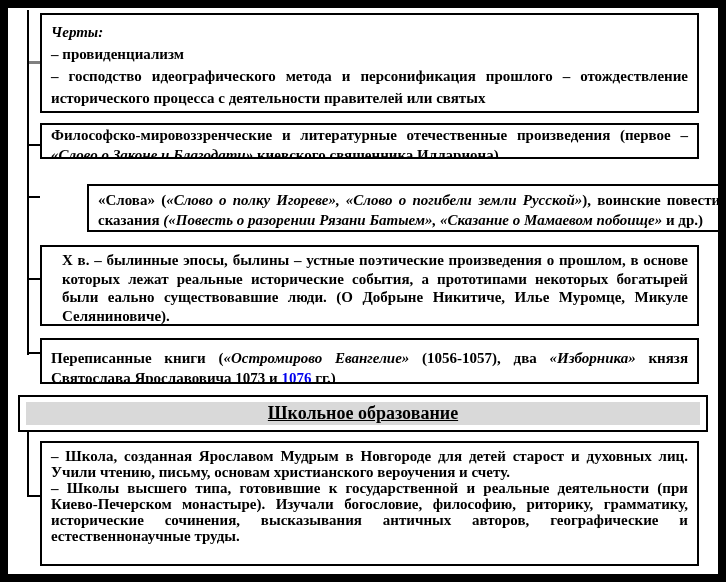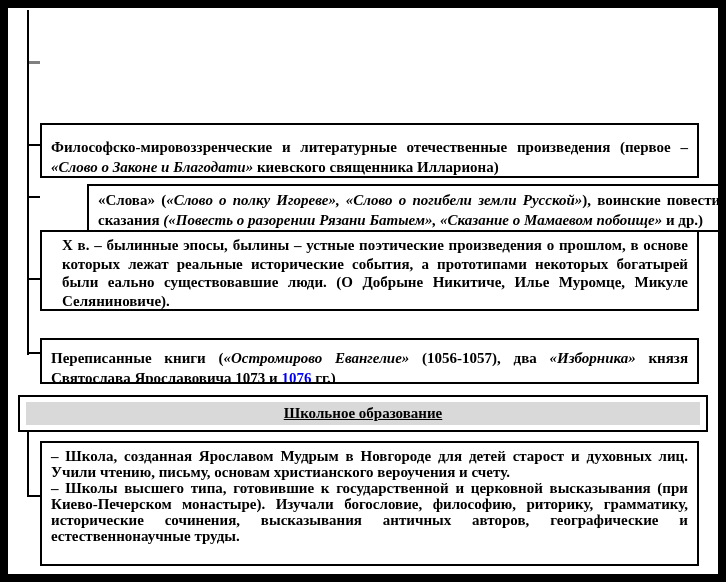--- a/index.html
+++ b/index.html
@@ -22,44 +22,49 @@
   .headerbox{
     position:absolute;left:18px;top:395px;width:690px;height:37px;
     box-sizing:border-box;border:2px solid #000;background:#fff;
     padding:5px 6px;
   }
   .headerband{
     background:#D9D9D9;width:100%;height:100%;
     display:flex;align-items:center;justify-content:center;
   }
   .headerband span{
-    font-weight:bold;font-size:15px;text-decoration:underline;
+    font-weight:bold;font-size:18px;text-decoration:underline;
   }
   #box-features{top:13px;height:100px;line-height:22px;padding-top:6px;}
-  #box-literature{top:123px;height:55px;line-height:20px;padding-top:12px;}
+  #box-literature{top:123px;height:36px;line-height:20px;padding-top:0;}
   #box-slova{top:184px;height:48px;line-height:20px;padding-top:4px;margin-left:47px;}
-  #box-byliny{top:230px;height:81px;line-height:18.5px;padding-top:4px;padding-left:20px;}
+  #box-byliny{top:245px;height:81px;line-height:18.5px;padding-top:4px;padding-left:20px;}
   #box-books{top:338px;height:46px;line-height:20px;padding-top:8px;}
   #box-schools{top:441px;height:125px;line-height:16px;padding-top:5px;}
 </style>
 </head>
 <body>
 
 <div class="canvas">
   <div class="frame"></div>
 
   <div class="line" style="left:27px;top:10px;width:2px;height:345px;"></div>
   <div class="line" style="left:29px;top:61px;width:11px;height:3px;background:#808080;"></div>
   <div class="line" style="left:29px;top:144px;width:11px;height:2px;"></div>
   <div class="line" style="left:29px;top:196px;width:11px;height:2px;"></div>
   <div class="line" style="left:29px;top:278px;width:11px;height:2px;"></div>
   <div class="line" style="left:29px;top:352px;width:11px;height:2px;"></div>
   <div class="line" style="left:27px;top:431px;width:2px;height:66px;"></div>
   <div class="line" style="left:29px;top:495px;width:11px;height:2px;"></div>
 
+  <div class="tbox" id="box-features">
+    <p><span class="it">Черты:</span></p>
+    <p>– провиденциализм</p>
+    <p>– господство идеографического метода и персонификация прошлого – отождествление исторического процесса с деятельности правителей или святых</p>
+  </div>
 
   <div class="tbox" id="box-literature">
     <p><span>Философско-мировоззренческие и литературные отечественные произведения (первое – </span><span class="it">«Слово о Законе и Благодати»</span><span> киевского священника Иллариона)</span></p>
   </div>
 
   <div class="tbox" id="box-slova">
     <p><span>«Слова» (</span><span class="it">«Слово о полку Игореве», «Слово о погибели земли Русской»</span><span>), воинские повести и сказания </span><span class="it">(«Повесть о разорении Рязани Батыем», «Сказание о Мамаевом побоище»</span><span> и др.)</span></p>
   </div>
 
   <div class="tbox" id="box-byliny">
@@ -71,15 +76,15 @@
   </div>
 
   <div class="headerbox">
     <div class="headerband">
       <span>Школьное образование</span>
     </div>
   </div>
 
   <div class="tbox" id="box-schools">
     <p>– Школа, созданная  Ярославом Мудрым в Новгороде для детей старост и духовных лиц. Учили чтению, письму, основам христианского вероучения и счету.</p>
-    <p>– Школы высшего типа, готовившие к государственной и церковной высказывания (при Киево-Печерском монастыре). Изучали богословие, философию, риторику, грамматику, исторические сочинения, высказывания античных авторов, географические и естественнонаучные труды.</p>
+    <p>– Школы высшего типа, готовившие к государственной и реальные деятельности (при Киево-Печерском монастыре). Изучали богословие, философию, риторику, грамматику, исторические сочинения, высказывания античных авторов, географические и естественнонаучные труды.</p>
   </div>
 </div>
 
 </body></html>

